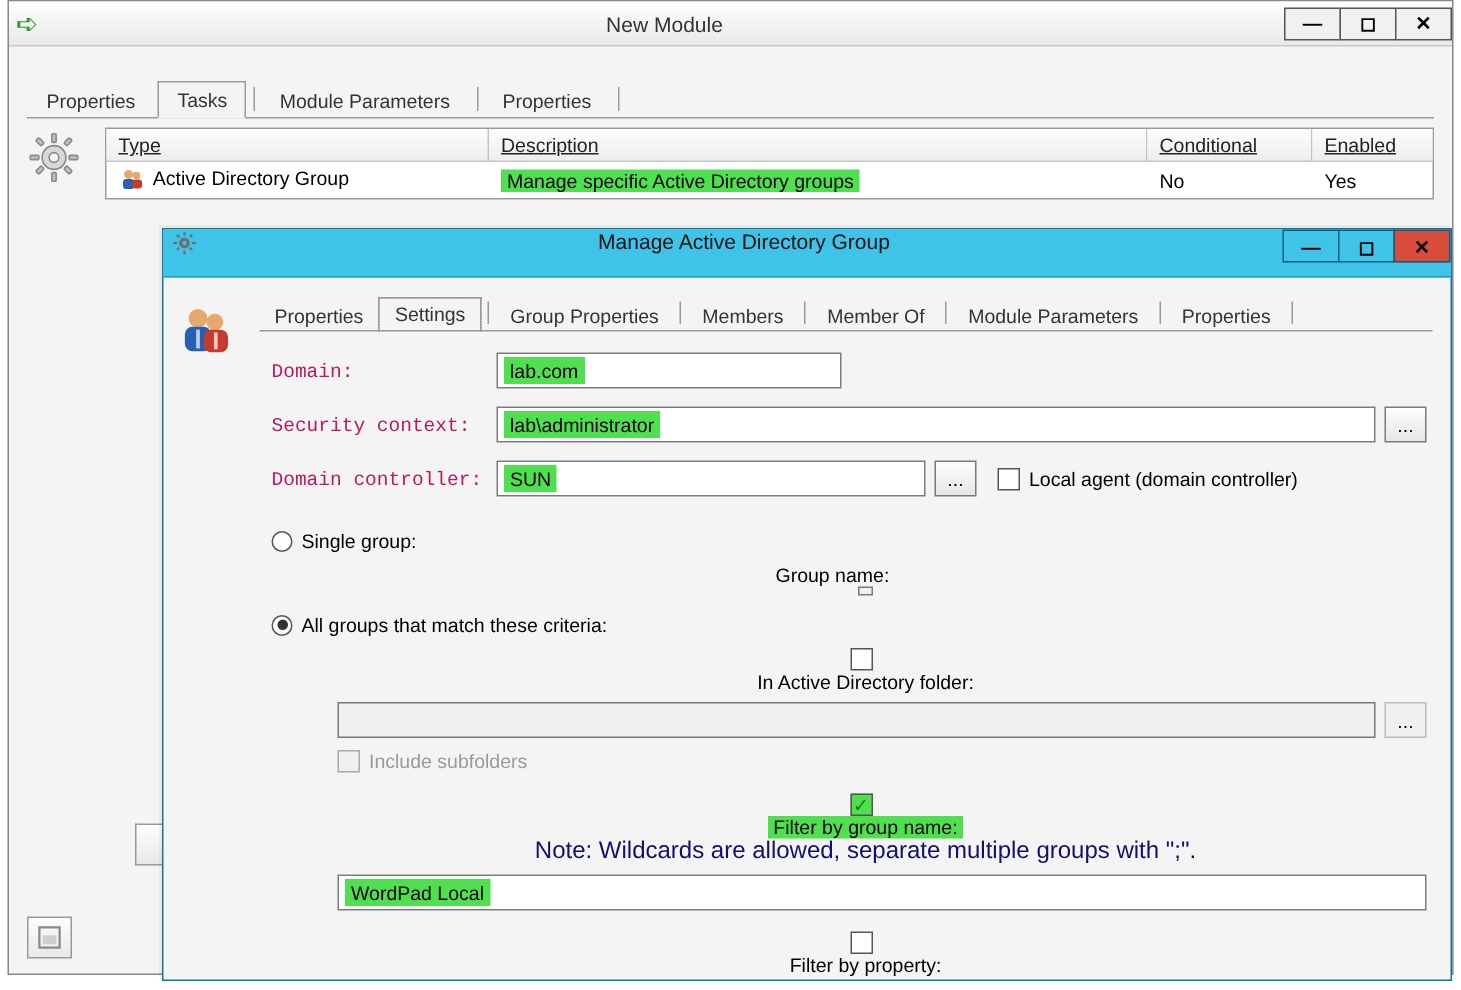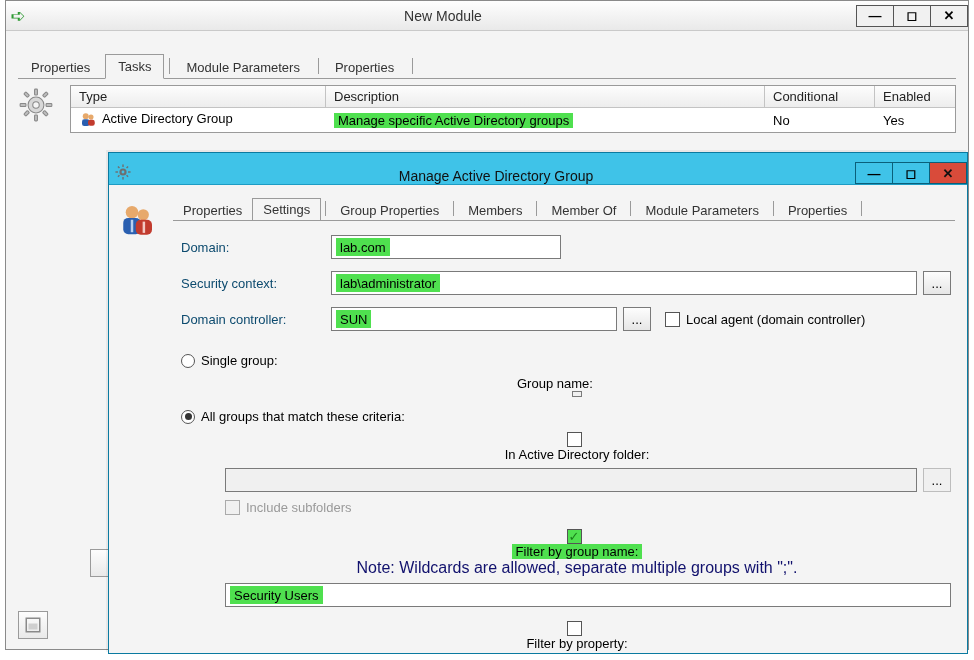--- a/index.html
+++ b/index.html
@@ -40,41 +40,41 @@
   .tab-sep { width: 1px; height: 16px; background: #9a9a9a; align-self: center; margin: 0 3px; }
 
   .back-content { display: flex; margin-top: 6px; }
   .gear-big { width: 52px; padding-top: 2px; text-align: left; }
   .gear-big svg { width: 36px; height: 36px; }
 
   .table { flex: 1; border: 1px solid #9a9a9a; background: #fff; }
   .thead { display: flex; }
   .th {
     padding: 3px 8px; border-right: 1px solid #c3c3c3; border-bottom: 1px solid #c3c3c3;
-    background: linear-gradient(#fdfdfd,#ededed); color: #222;
+    background: linear-gradient(#fdfdfd,#ededed); color: #222; text-decoration: underline;
   }
   .th:last-child { border-right: none; }
   .col-type { width: 255px; }
   .col-desc { flex: 1; }
   .col-cond { width: 110px; }
   .col-en   { width: 80px; }
 
   .trow { display: flex; align-items: center; }
   .td { padding: 3px 8px; }
   .row-icon { width: 20px; display: inline-flex; vertical-align: middle; }
   .hl-green { background: #4fe04f; display: inline-block; padding: 0 4px; }
 
   
   .win-front {
     position: absolute; left: 108px; top: 152px; width: 860px; height: 502px;
     border: 1px solid #0a7aa0; background: #f4f4f4;
     box-shadow: -2px -2px 0 rgba(0,0,0,0.05);
   }
   .titlebar-front {
-    height: 32px; display: flex; align-items: flex-end;
+    height: 32px; display: flex; align-items: flex-start;
     background: #3fc3e8; border-bottom: 1px solid #1d9cc4;
   }
   .titlebar-front .gear-small { width: 28px; text-align: center; }
   .titlebar-front .title { flex: 1; text-align: center; color: #111; font-size: 14px; }
   .titlebar-front .win-controls .win-btn { background: #3fc3e8; border-color: #0a5f7a; }
   .titlebar-front .win-controls .win-btn.close { background: #d94b3a; color: #111; }
 
   .front-body { display: flex; padding: 12px 12px 0 8px; height: calc(100% - 32px); }
   .front-icon-col { width: 56px; padding-top: 4px; }
   .front-main { flex: 1; display: flex; flex-direction: column; }
@@ -82,21 +82,21 @@
   .tabstrip2 { display: flex; align-items: flex-end; border-bottom: 1px solid #9a9a9a; }
   .tab2 { padding: 3px 10px; color: #333; position: relative; top: 1px; }
   .tab2.active {
     border: 1px dotted #555; outline: 1px solid #9a9a9a; outline-offset: -1px;
     background: #f4f4f4; border-bottom: 1px solid #f4f4f4;
   }
   .tab2-sep { width: 1px; height: 15px; background: #9a9a9a; align-self: center; margin: 0 4px; }
 
   .form-area { padding: 14px 4px 0 8px; overflow: hidden; }
   .form-row { display: flex; align-items: center; margin-bottom: 12px; }
-  .form-label { width: 150px; color: #0c4a6e; }
+  .form-label { width: 150px; color: #be185d; font-family: Liberation Mono, monospace; }
   .txt {
     border: 1px solid #7a7a7a; height: 24px; padding: 2px 4px; background: #fff;
   }
   .txt.ro { background: #f0f0f0; }
   .txt .hl-green { height: 100%; display: inline-flex; align-items: center; }
   .browse-btn {
     width: 28px; height: 24px; border: 1px solid #7a7a7a; margin-left: 6px;
     background: linear-gradient(#fdfdfd,#e6e6e6);
     display: inline-flex; align-items: center; justify-content: center;
   }
@@ -330,21 +330,21 @@
         </div>
 
         <div class="form-row indent1" style="margin-bottom:6px">
           <span class="chk checked" style="background:#4fe04f"></span>
           <span class="hl-green">Filter by group name:</span>
           <span style="flex:1"></span>
           <span class="note">Note: Wildcards are allowed, separate multiple groups with ";".</span>
         </div>
         <div class="form-row indent2" style="margin-bottom:14px">
           <div class="txt" style="flex:1">
-            <span class="hl-green">Security Users</span>
+            <span class="hl-green">WordPad Local</span>
           </div>
         </div>
 
         <div class="form-row indent1" style="margin-bottom:6px">
           <span class="chk"></span>
           <span>Filter by property:</span>
         </div>
         <div class="form-row indent2" style="margin-bottom:0">
           <div class="txt ro" style="width:280px"></div>
           <div class="browse-btn" style="background:#f0f0f0;border-color:#bdbdbd">...</div>

